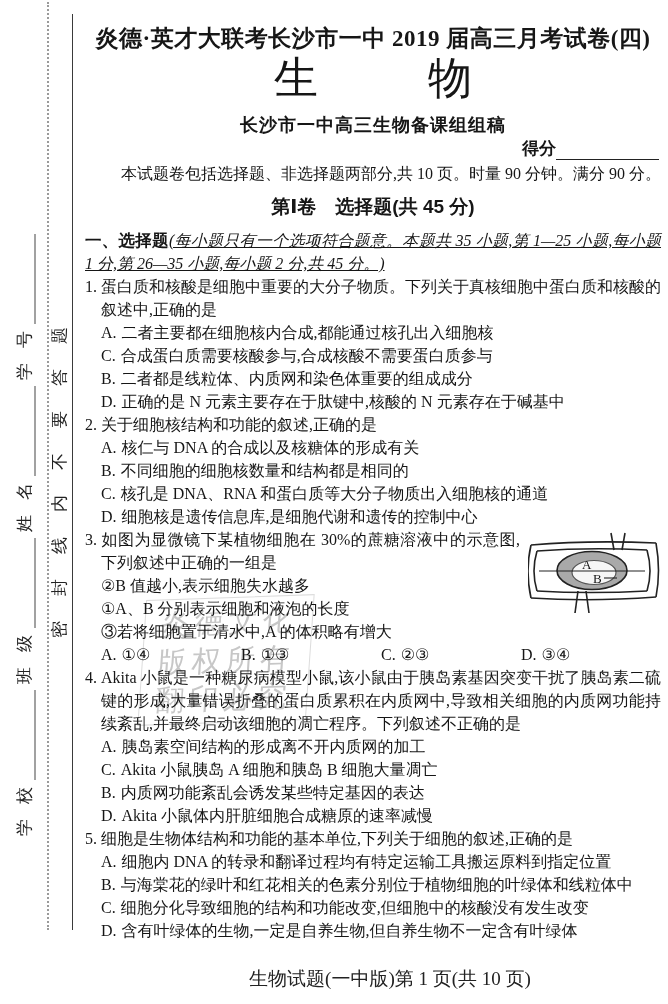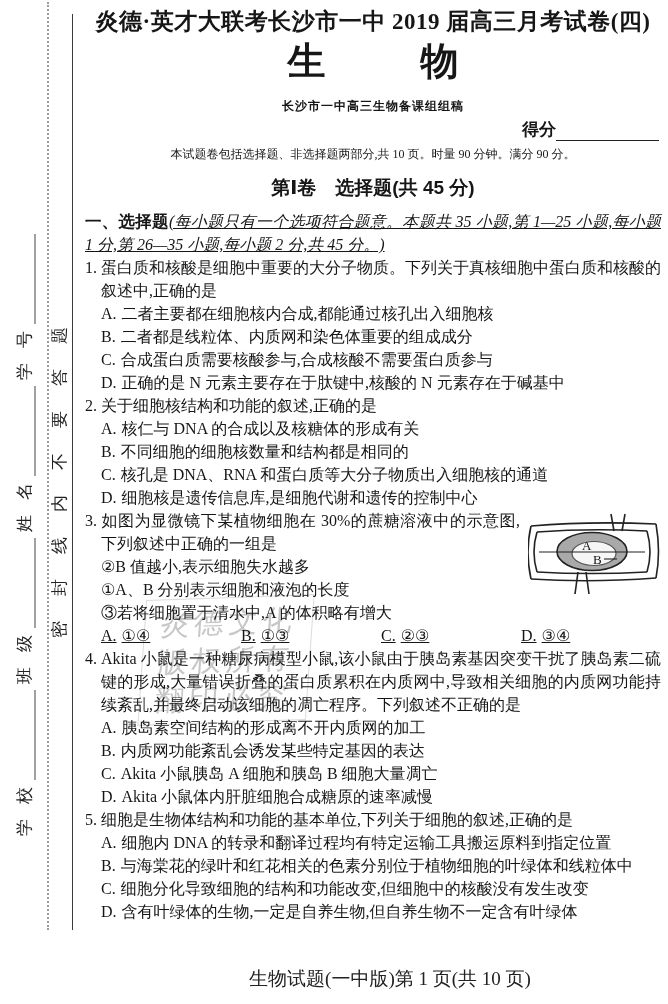--- a/index.html
+++ b/index.html
@@ -31,49 +31,49 @@
   
   .watermark{
     position:absolute; left:142px; top:597px; width:158px; padding:5px 4px;
     border:1px solid rgba(185,185,185,.5);
     transform:skewX(-6deg) rotate(-2deg);
     color:#c7c7c7; text-align:center; z-index:0;
     font-family:"Liberation Sans","DejaVu Sans",sans-serif;
   }
   .watermark div{font-size:29px; line-height:38px; letter-spacing:5px;}
   
-  .content{position:absolute; left:85px; top:0; width:576px; z-index:1;}
+  .content{position:absolute; left:85px; top:17px; width:576px; z-index:1;}
   .title{ text-align:center; font-weight:bold; font-size:23px; line-height:32px;
     margin-top:6px; letter-spacing:.5px;}
   .subject-row{text-align:center; margin-top:2px; line-height:42px;}
   .subject{font-family:"Liberation Sans","DejaVu Sans",sans-serif;
-    font-weight:bold; font-size:38px; letter-spacing:2.5em; margin-right:-2.5em;}
+    font-weight:normal; font-size:44px; letter-spacing:2.5em; margin-right:-2.5em;}
   .subtitle{text-align:center; font-family:"Liberation Sans","DejaVu Sans",sans-serif;
-    font-weight:bold; font-size:12px; line-height:23px; margin-top:5px; letter-spacing:1px;}
+    font-weight:bold; font-size:18px; line-height:23px; margin-top:5px; letter-spacing:1px;}
   .score-row{text-align:right; line-height:22px; margin-top:1px; padding-right:2px;}
   .score-label{font-family:"Liberation Sans","DejaVu Sans",sans-serif;
     font-weight:bold; font-size:17px;}
   .score-line{display:inline-block; width:103px; border-bottom:1.5px solid #222;
     height:17px; vertical-align:bottom;}
-  .exam-info{text-align:center; font-size:12px; line-height:23px; margin-top:2px;}
+  .exam-info{text-align:right; font-size:16px; line-height:23px; margin-top:2px;}
   .part-heading{text-align:center; font-weight:bold; font-size:19px;
     line-height:25px; margin:9px 0 10px; font-family:"Liberation Sans","DejaVu Sans",sans-serif;}
   
   .bodytext{font-size:16px; line-height:23px; text-align:justify;}
   .section-intro{margin:0;}
   .sec-label{font-weight:bold; font-family:Liberation Sans, sans-serif; font-size:16.5px;}
   .sec-instr{font-style:italic;text-decoration:underline;}
   .question{margin:0;}
   .stem{padding-left:16px; text-indent:-16px;}
   .qnum{margin-right:4px;}
   .opt{padding-left:16px;}
   .opt-label{margin-right:5px;}
   .subitem{padding-left:16px;}
   .optrow{display:flex; padding-left:16px;}
-  .optrow .opt{flex:1; padding-left:0;text-decoration:underline;}
+  .optrow .opt{flex:1; padding-left:0;}
   .figure{float:right; width:133px; height:84px; margin:3px 0 2px 8px;}
   
   .footer{position:absolute; left:102px; width:576px; top:966px;
     text-align:center; font-size:19px; color:#222; z-index:1;}
 </style>
 </head>
 <body>
 
 <div class="page">
 
@@ -124,22 +124,22 @@
 
     <div class="bodytext">
 
       <div class="section-intro">
         <span class="sec-label">一、选择题</span><span class="sec-instr">(每小题只有一个选项符合题意。本题共 35 小题,第 1—25 小题,每小题 1 分,第 26—35 小题,每小题 2 分,共 45 分。)</span>
       </div>
 
       <div class="question">
         <div class="stem"><span class="qnum">1.</span><span>蛋白质和核酸是细胞中重要的大分子物质。下列关于真核细胞中蛋白质和核酸的叙述中,正确的是</span></div>
         <div class="opt"><span class="opt-label">A.</span><span>二者主要都在细胞核内合成,都能通过核孔出入细胞核</span></div>
+        <div class="opt"><span class="opt-label">C.</span><span>合成蛋白质需要核酸参与,合成核酸不需要蛋白质参与</span></div>
         <div class="opt"><span class="opt-label">B.</span><span>二者都是线粒体、内质网和染色体重要的组成成分</span></div>
-        <div class="opt"><span class="opt-label">C.</span><span>合成蛋白质需要核酸参与,合成核酸不需要蛋白质参与</span></div>
         <div class="opt"><span class="opt-label">D.</span><span>正确的是 N 元素主要存在于肽键中,核酸的 N 元素存在于碱基中</span></div>
       </div>
 
       <div class="question">
         <div class="stem"><span class="qnum">2.</span><span>关于细胞核结构和功能的叙述,正确的是</span></div>
         <div class="opt"><span class="opt-label">A.</span><span>核仁与 DNA 的合成以及核糖体的形成有关</span></div>
         <div class="opt"><span class="opt-label">B.</span><span>不同细胞的细胞核数量和结构都是相同的</span></div>
         <div class="opt"><span class="opt-label">C.</span><span>核孔是 DNA、RNA 和蛋白质等大分子物质出入细胞核的通道</span></div>
         <div class="opt"><span class="opt-label">D.</span><span>细胞核是遗传信息库,是细胞代谢和遗传的控制中心</span></div>
       </div>
@@ -175,22 +175,22 @@
           <div class="opt"><span class="opt-label">A.</span><span>①④</span></div>
           <div class="opt"><span class="opt-label">B.</span><span>①③</span></div>
           <div class="opt"><span class="opt-label">C.</span><span>②③</span></div>
           <div class="opt"><span class="opt-label">D.</span><span>③④</span></div>
         </div>
       </div>
 
       <div class="question">
         <div class="stem"><span class="qnum">4.</span><span>Akita 小鼠是一种糖尿病模型小鼠,该小鼠由于胰岛素基因突变干扰了胰岛素二硫键的形成,大量错误折叠的蛋白质累积在内质网中,导致相关细胞的内质网功能持续紊乱,并最终启动该细胞的凋亡程序。下列叙述不正确的是</span></div>
         <div class="opt"><span class="opt-label">A.</span><span>胰岛素空间结构的形成离不开内质网的加工</span></div>
+        <div class="opt"><span class="opt-label">C.</span><span>Akita 小鼠胰岛 A 细胞和胰岛 B 细胞大量凋亡</span></div>
         <div class="opt"><span class="opt-label">B.</span><span>内质网功能紊乱会诱发某些特定基因的表达</span></div>
-        <div class="opt"><span class="opt-label">C.</span><span>Akita 小鼠胰岛 A 细胞和胰岛 B 细胞大量凋亡</span></div>
         <div class="opt"><span class="opt-label">D.</span><span>Akita 小鼠体内肝脏细胞合成糖原的速率减慢</span></div>
       </div>
 
       <div class="question">
         <div class="stem"><span class="qnum">5.</span><span>细胞是生物体结构和功能的基本单位,下列关于细胞的叙述,正确的是</span></div>
         <div class="opt"><span class="opt-label">A.</span><span>细胞内 DNA 的转录和翻译过程均有特定运输工具搬运原料到指定位置</span></div>
         <div class="opt"><span class="opt-label">B.</span><span>与海棠花的绿叶和红花相关的色素分别位于植物细胞的叶绿体和线粒体中</span></div>
         <div class="opt"><span class="opt-label">C.</span><span>细胞分化导致细胞的结构和功能改变,但细胞中的核酸没有发生改变</span></div>
         <div class="opt"><span class="opt-label">D.</span><span>含有叶绿体的生物,一定是自养生物,但自养生物不一定含有叶绿体</span></div>
       </div>

